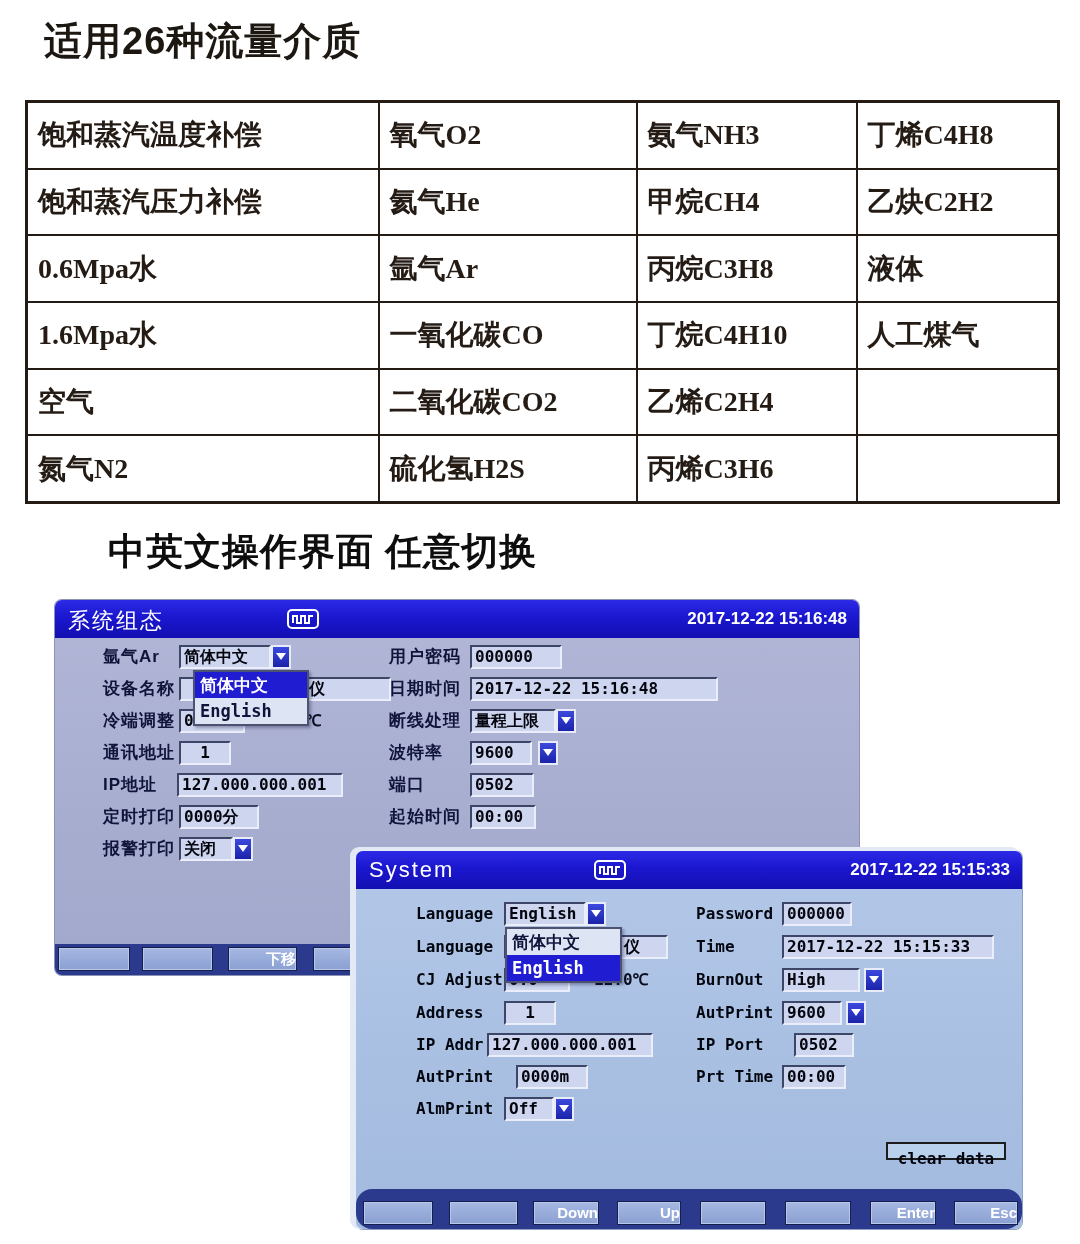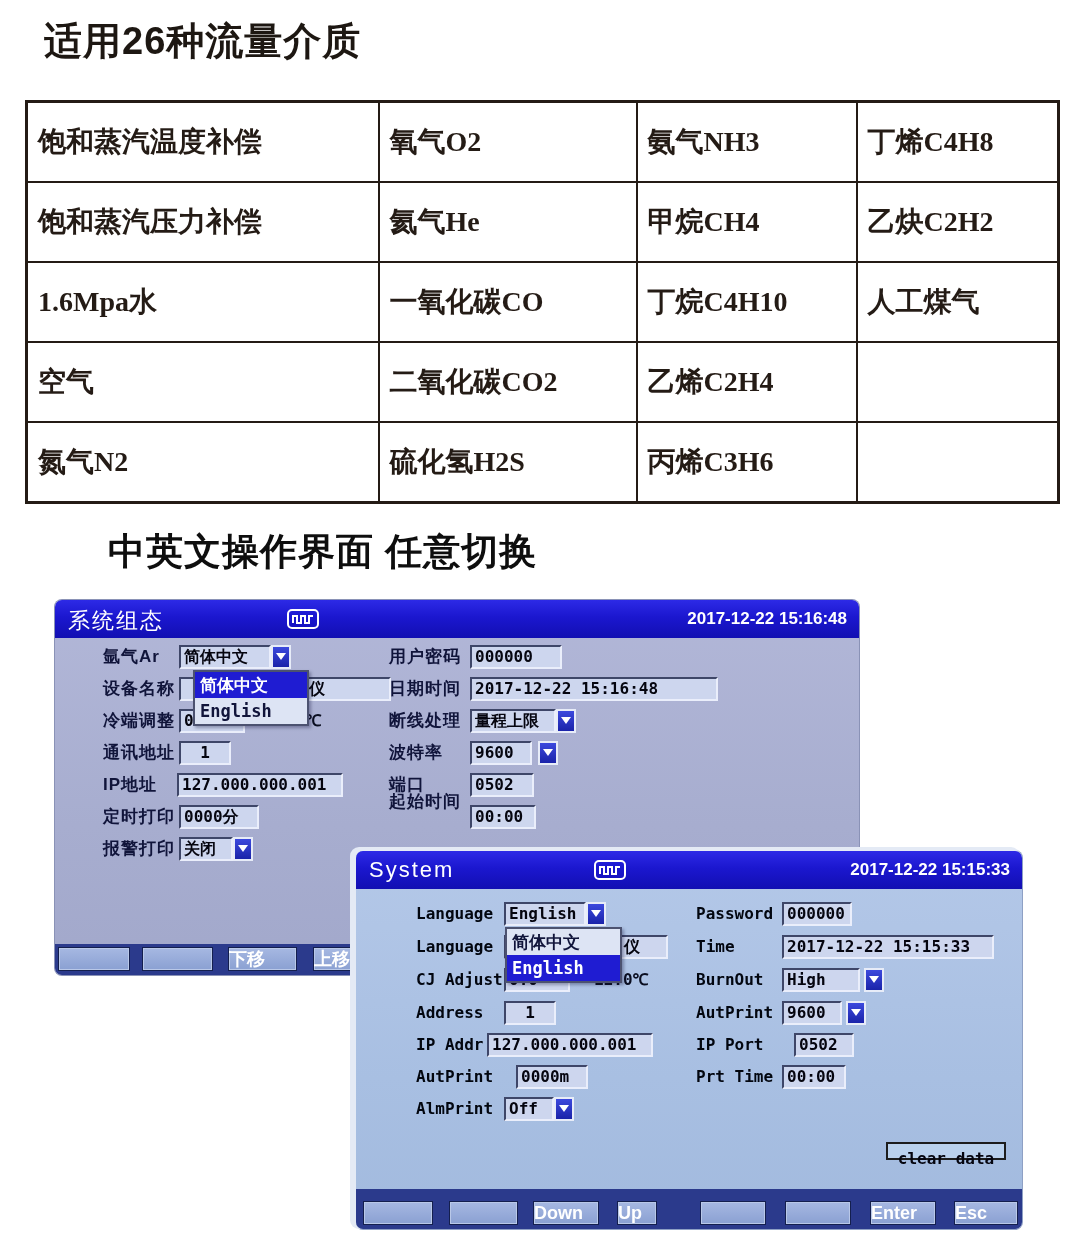--- a/index.html
+++ b/index.html
@@ -82,26 +82,26 @@
   .ditem{
     height:26px;line-height:26px;padding:0 5px;font-size:17px;font-weight:700;
     color:#10143a;font-family:"DejaVu Sans Mono",monospace;white-space:nowrap;
   }
   .ditem.sel{background:#1f1cd2;color:#ffffff;}
   
   .bbar{
     position:absolute;left:0;right:0;bottom:0;height:31px;background:#2b3a8c;
     border-radius:0 0 7px 7px;
   }
-  .win.en .bbar{height:40px;}
+  .win.en .bbar{height:40px;border-radius:16px;}
   .bbtn{
     position:absolute;top:3px;height:24px;box-sizing:border-box;
     background:linear-gradient(180deg,#a6b8e2 0%,#8aa0d2 100%);
     border:1px solid #141f4e;box-shadow:inset 0 0 0 1px #b9c8e8;
-    color:#ffffff;font-weight:700;font-size:18px;text-align:left;line-height:22px;
+    color:#ffffff;font-weight:700;font-size:15px;text-align:right;line-height:22px;
     white-space:nowrap;overflow:hidden;
   }
   .win.en .bbtn{top:12px;}
   .clearbtn{
     position:absolute;left:530px;top:291px;width:120px;height:18px;box-sizing:border-box;
     background:#bad1ed;border:2px solid #1d1d1d;
     font-family:"DejaVu Sans Mono",monospace;font-size:16px;font-weight:700;color:#05050f;
     text-align:center;line-height:29px;
   }
 </style>
@@ -124,20 +124,26 @@
     <td>氨气NH3</td>
     <td>丁烯C4H8</td>
   </tr>
   <tr>
     <td>饱和蒸汽压力补偿</td>
     <td>氦气He</td>
     <td>甲烷CH4</td>
     <td>乙炔C2H2</td>
   </tr>
   <tr>
+    <td>0.6Mpa水</td>
+    <td>氩气Ar</td>
+    <td>丙烷C3H8</td>
+    <td>液体</td>
+  </tr>
+  <tr>
     <td>1.6Mpa水</td>
     <td>一氧化碳CO</td>
     <td>丁烷C4H10</td>
     <td>人工煤气</td>
   </tr>
   <tr>
     <td>空气</td>
     <td>二氧化碳CO2</td>
     <td>乙烯C2H4</td>
     <td></td>
@@ -199,21 +205,21 @@
   <span class="inp" style="left:415px;top:109px;width:86px">量程上限</span>
   <span class="dbtn" style="left:501px;top:109px"></span>
 
   <span class="lbl" style="left:334px;top:141px">波特率</span>
   <span class="inp" style="left:415px;top:141px;width:62px">9600</span>
   <span class="dbtn" style="left:483px;top:141px"></span>
 
   <span class="lbl" style="left:334px;top:173px">端口</span>
   <span class="inp" style="left:415px;top:173px;width:64px">0502</span>
 
-  <span class="lbl" style="left:334px;top:190px">起始时间</span>
+  <span class="lbl" style="left:334px;top:205px">起始时间</span>
   <span class="inp" style="left:415px;top:205px;width:66px">00:00</span>
 
   <div class="dlist" style="left:138px;top:70px;width:112px">
     <div class="ditem sel">简体中文</div>
     <div class="ditem">English</div>
   </div>
 
   <div class="bbar">
     <span class="bbtn" style="left:3px;width:72px"></span>
     <span class="bbtn" style="left:87px;width:71px"></span>
@@ -282,19 +288,19 @@
     <div class="ditem">简体中文</div>
     <div class="ditem sel">English</div>
   </div>
 
   <span class="clearbtn">clear data</span>
 
   <div class="bbar">
     <span class="bbtn" style="left:7px;width:70px"></span>
     <span class="bbtn" style="left:93px;width:69px"></span>
     <span class="bbtn" style="left:177px;width:66px">Down</span>
-    <span class="bbtn" style="left:261px;width:40px">Up</span>
+    <span class="bbtn" style="left:261px;width:64px">Up</span>
     <span class="bbtn" style="left:344px;width:66px"></span>
     <span class="bbtn" style="left:429px;width:66px"></span>
     <span class="bbtn" style="left:514px;width:66px">Enter</span>
     <span class="bbtn" style="left:598px;width:64px">Esc</span>
   </div>
 </div>
 
 </body></html>

